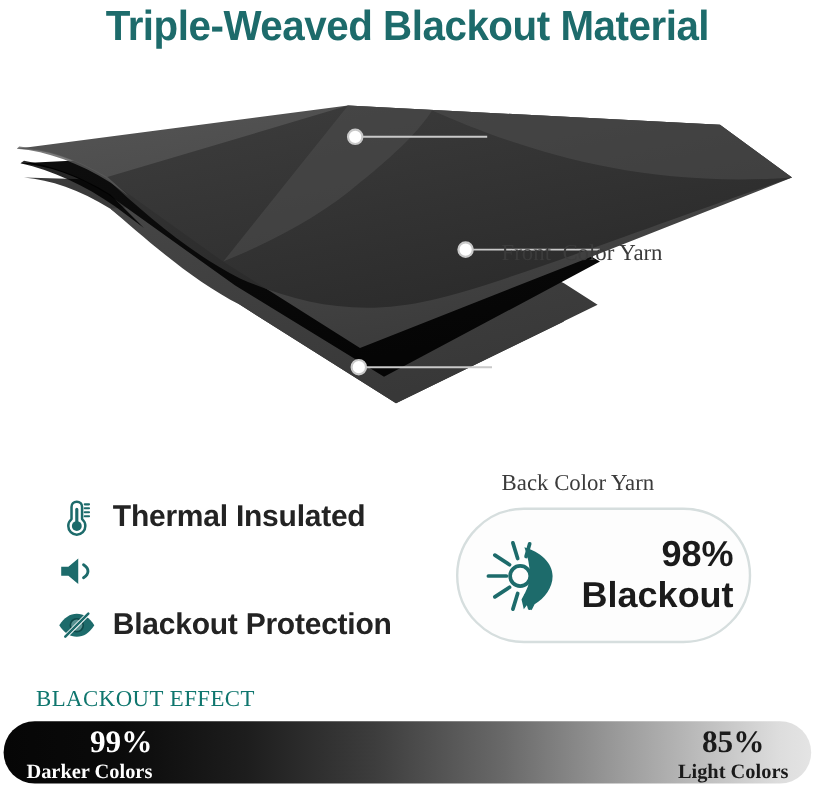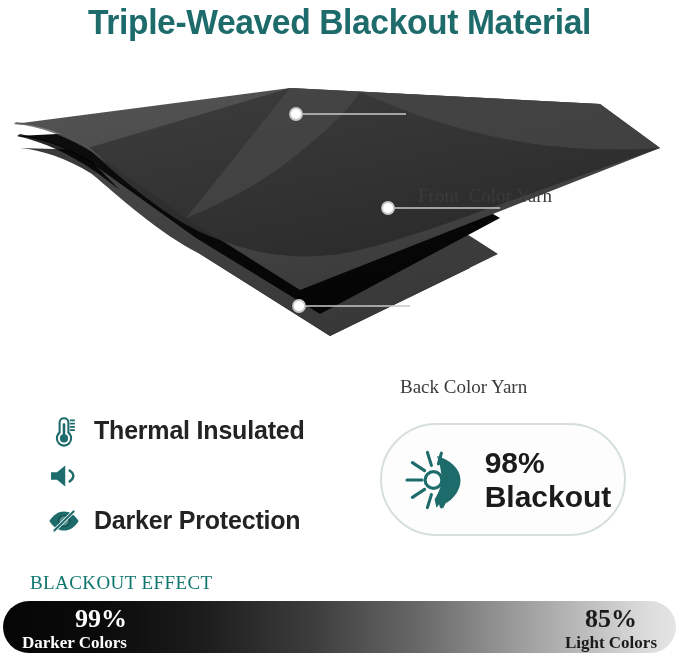--- a/index.html
+++ b/index.html
@@ -44,24 +44,25 @@
   }
   .diagram svg { display: block; }
 
   .callout-label {
     position: absolute;
     font-family: "Liberation Serif", serif;
     font-size: 19px;
     color: #3b3b3b;
     line-height: 1.22;
     white-space: pre;
+    margin-top: 16px;
   }
   .label-front { left: 418px; top: 106px; }
   .label-high  { left: 505px; top: 181px; }
-  .label-back  { left: 400px; top: 297px; }
+  .label-back  { left: 418px; top: 297px; }
 
   
   .features {
     position: absolute;
     left: 44px;
     top: 408px;
     width: 330px;
   }
   .feature-row {
     display: flex;
@@ -112,21 +113,21 @@
     color: #1d6b6b;
     margin-left: 2px;
   }
   .badge-text {
     margin-left: 12px;
     font-family: "Liberation Sans", sans-serif;
     font-weight: bold;
     font-size: 30px;
     color: #1b1b1b;
     line-height: 1.12;
-    text-align: left;
+    text-align: right;
     white-space: nowrap;
   }
 
   
   .effect-heading {
     position: absolute;
     left: 30px;
     top: 572px;
     font-family: Liberation Serif, serif;
     font-size: 19px;
@@ -290,21 +291,21 @@
     <span class="feature-icon">
       <svg width="34" height="26" viewBox="0 0 34 26" fill="none" xmlns="http://www.w3.org/2000/svg">
         <path d="M2.4 13 C6.4 6.6 11.4 3.4 17 3.4 C22.6 3.4 27.6 6.6 31.6 13
                  C27.6 19.4 22.6 22.6 17 22.6 C11.4 22.6 6.4 19.4 2.4 13 Z" fill="#1d6b6b"></path>
         <circle cx="17" cy="13" r="5.4" fill="#ffffff" opacity="0.25"></circle>
         <circle cx="17" cy="13" r="5.4" stroke="#0f4a4a" stroke-width="1.4" fill="none"></circle>
         <path d="M7.4 22.6 L26.6 3.4" stroke="#ffffff" stroke-width="3.6" stroke-linecap="round"></path>
         <path d="M7.4 22.6 L26.6 3.4" stroke="#1d6b6b" stroke-width="2.1" stroke-linecap="round"></path>
       </svg>
     </span>
-    <span class="feature-text">Darker Protection</span>
+    <span class="feature-text">Blackout Protection</span>
   </div>
 </div>
 
 <div class="badge">
   <span class="badge-icon">
     <svg width="70" height="70" viewBox="0 0 70 70" fill="none" xmlns="http://www.w3.org/2000/svg">
 
       <g stroke="#1d6b6b" stroke-width="3.1" stroke-linecap="round">
         <path d="M22 35 L7 35"></path>
         <path d="M24.6 25.6 L12.4 17.6"></path>

